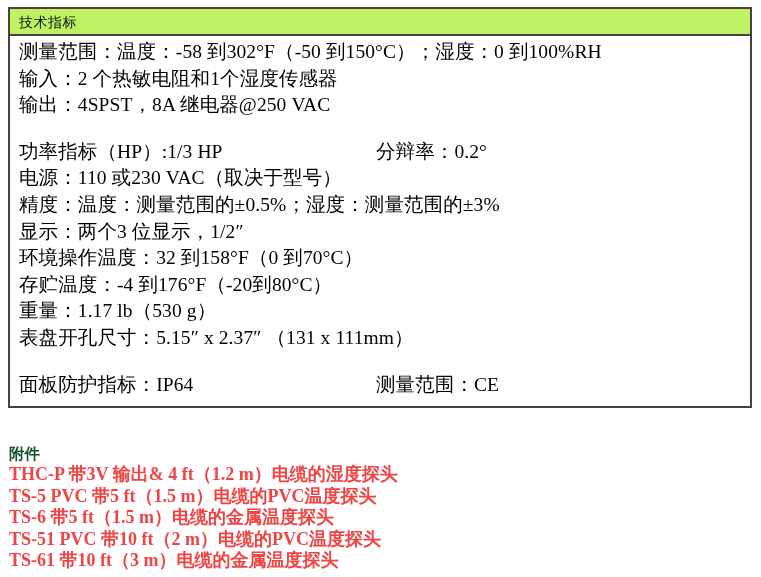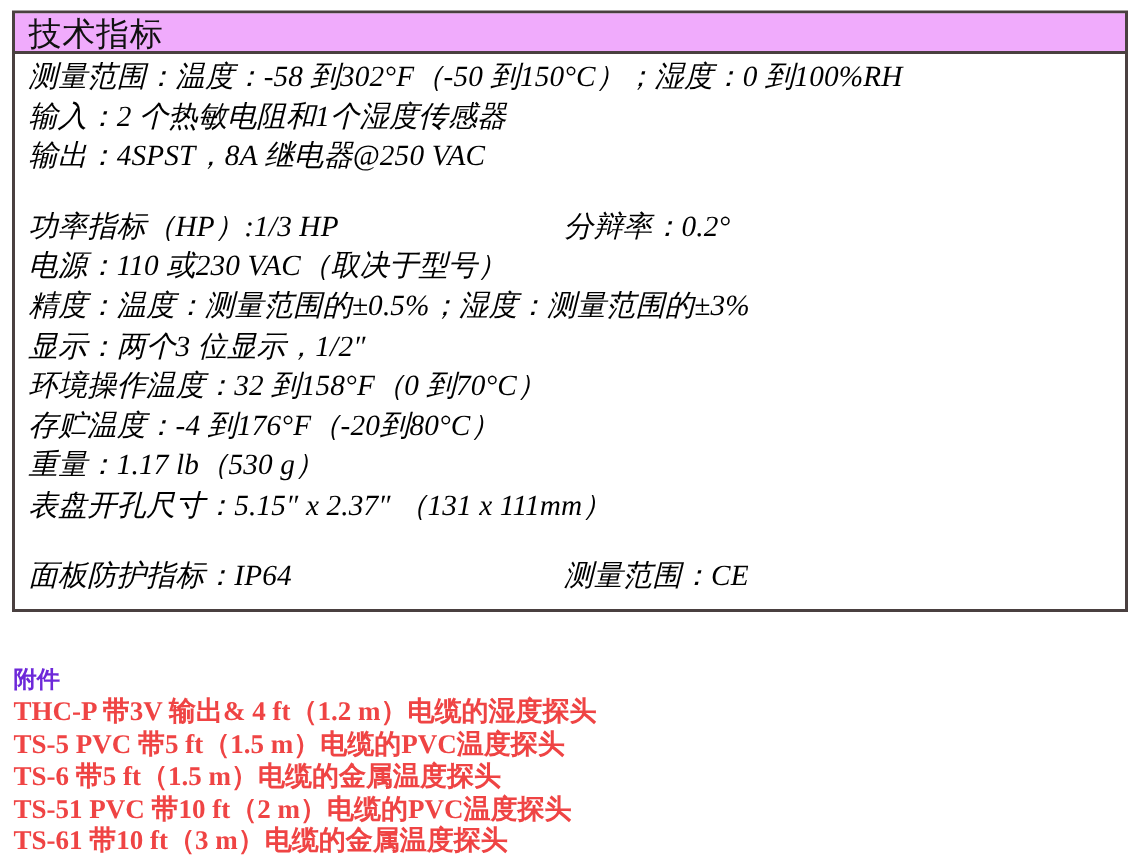--- a/index.html
+++ b/index.html
@@ -27,36 +27,35 @@
     position: absolute;
     left: 8px;
     top: 7px;
     width: 744px;
     box-sizing: border-box;
     border: 2px solid #4a4040;
     background: #ffffff;
   }
 
   .spec-header {
-    background: #f0abfc;
+    background: #bef264;
     border-bottom: 2px solid #4a4040;
     height: 27px;
     line-height: 27px;
     padding: 0 0 0 9px;
-    font-size: 22px;
+    font-size: 14px;
     font-family: "Liberation Sans", "DejaVu Sans", sans-serif;
     color: #111111;
     letter-spacing: 0.5px;
     box-sizing: border-box;
   }
 
   .spec-body {
     padding: 3px 4px 8px 9px;
     box-sizing: border-box;
-    font-style: italic;
   }
 
   .spec-row {
     font-size: 19.5px;
     line-height: 26.6px;
     white-space: nowrap;
     color: #000000;
     letter-spacing: 0.1px;
   }
 
@@ -85,21 +84,21 @@
     position: absolute;
     left: 9px;
     top: 443px;
     width: 740px;
   }
   .acc-title {
     font-size: 15.5px;
     font-weight: bold;
     line-height: 21px;
     font-family: "Liberation Serif", "DejaVu Serif", serif;
-    color: #6d28d9;
+    color: #14532d;
   }
   .acc-item {
     font-size: 18px;
     line-height: 21.5px;
     white-space: nowrap;
     color: #ef4444;
     font-weight: bold;
   }
 </style>
 </head>

